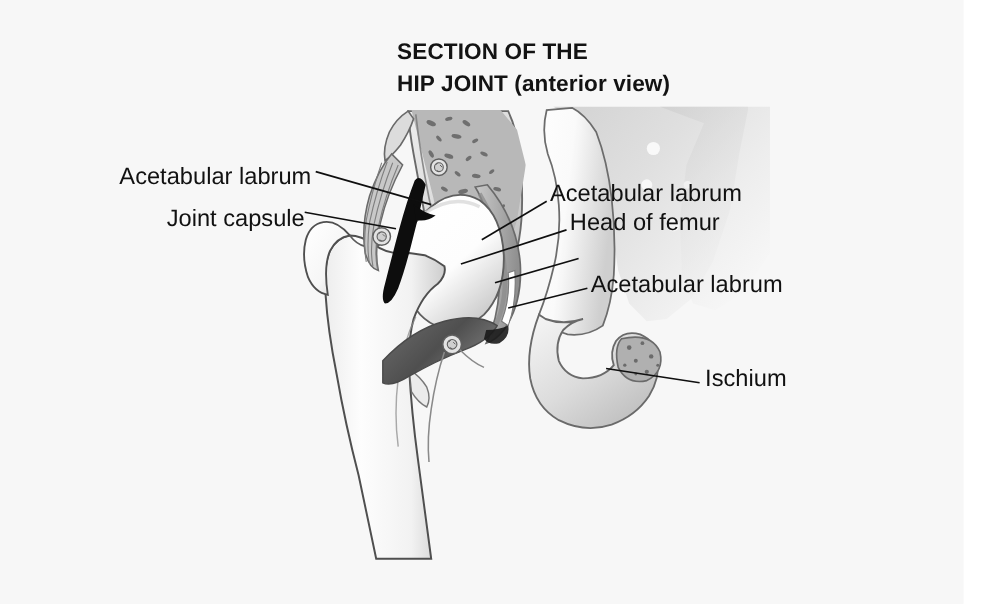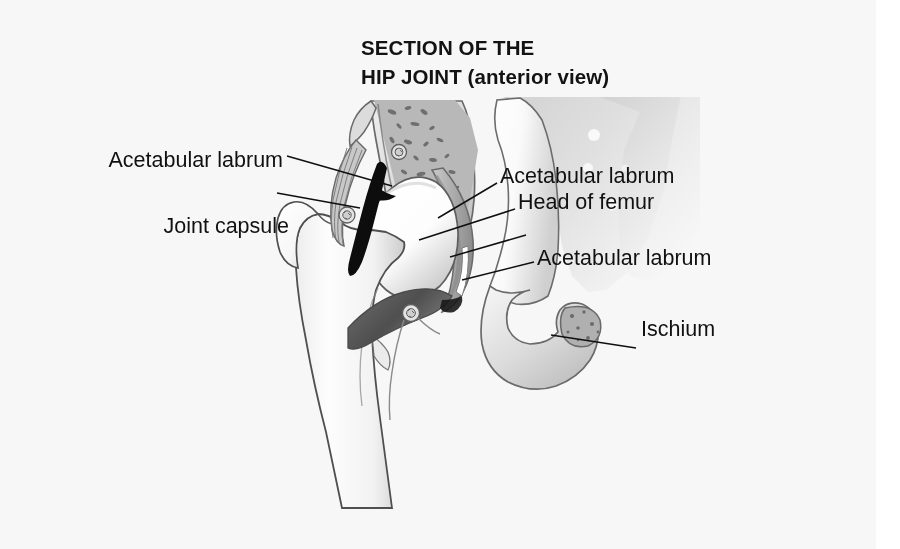--- a/index.html
+++ b/index.html
@@ -349,24 +349,24 @@
     </g>
   </svg>
 
   <div class="title-block">
     <div>SECTION OF THE</div>
     <div>HIP JOINT (anterior view)</div>
   </div>
 
   <div class="lbl leftal" style="left:0; width:283px; top:150px;">Acetabular labrum</div>
 
-  <div class="lbl leftal" style="left:16px; width:273px; top:188px;margin-top:28px;">Joint capsule</div>
+  <div class="lbl leftal" style="left:4px; width:273px; top:188px;">Joint capsule</div>
 
   <div class="lbl right" style="left:500px; top:166px;">Acetabular labrum</div>
 
   <div class="lbl right" style="left:518px; top:192px;">Head of femur</div>
 
 
   <div class="lbl right" style="left:537px; top:248px;">Acetabular labrum</div>
 
-  <div class="lbl right" style="left:641px; top:319px;">Ischium</div>
+  <div class="lbl right" style="left:641px; top:334px;">Ischium</div>
 
 </div>
 
 </body></html>

